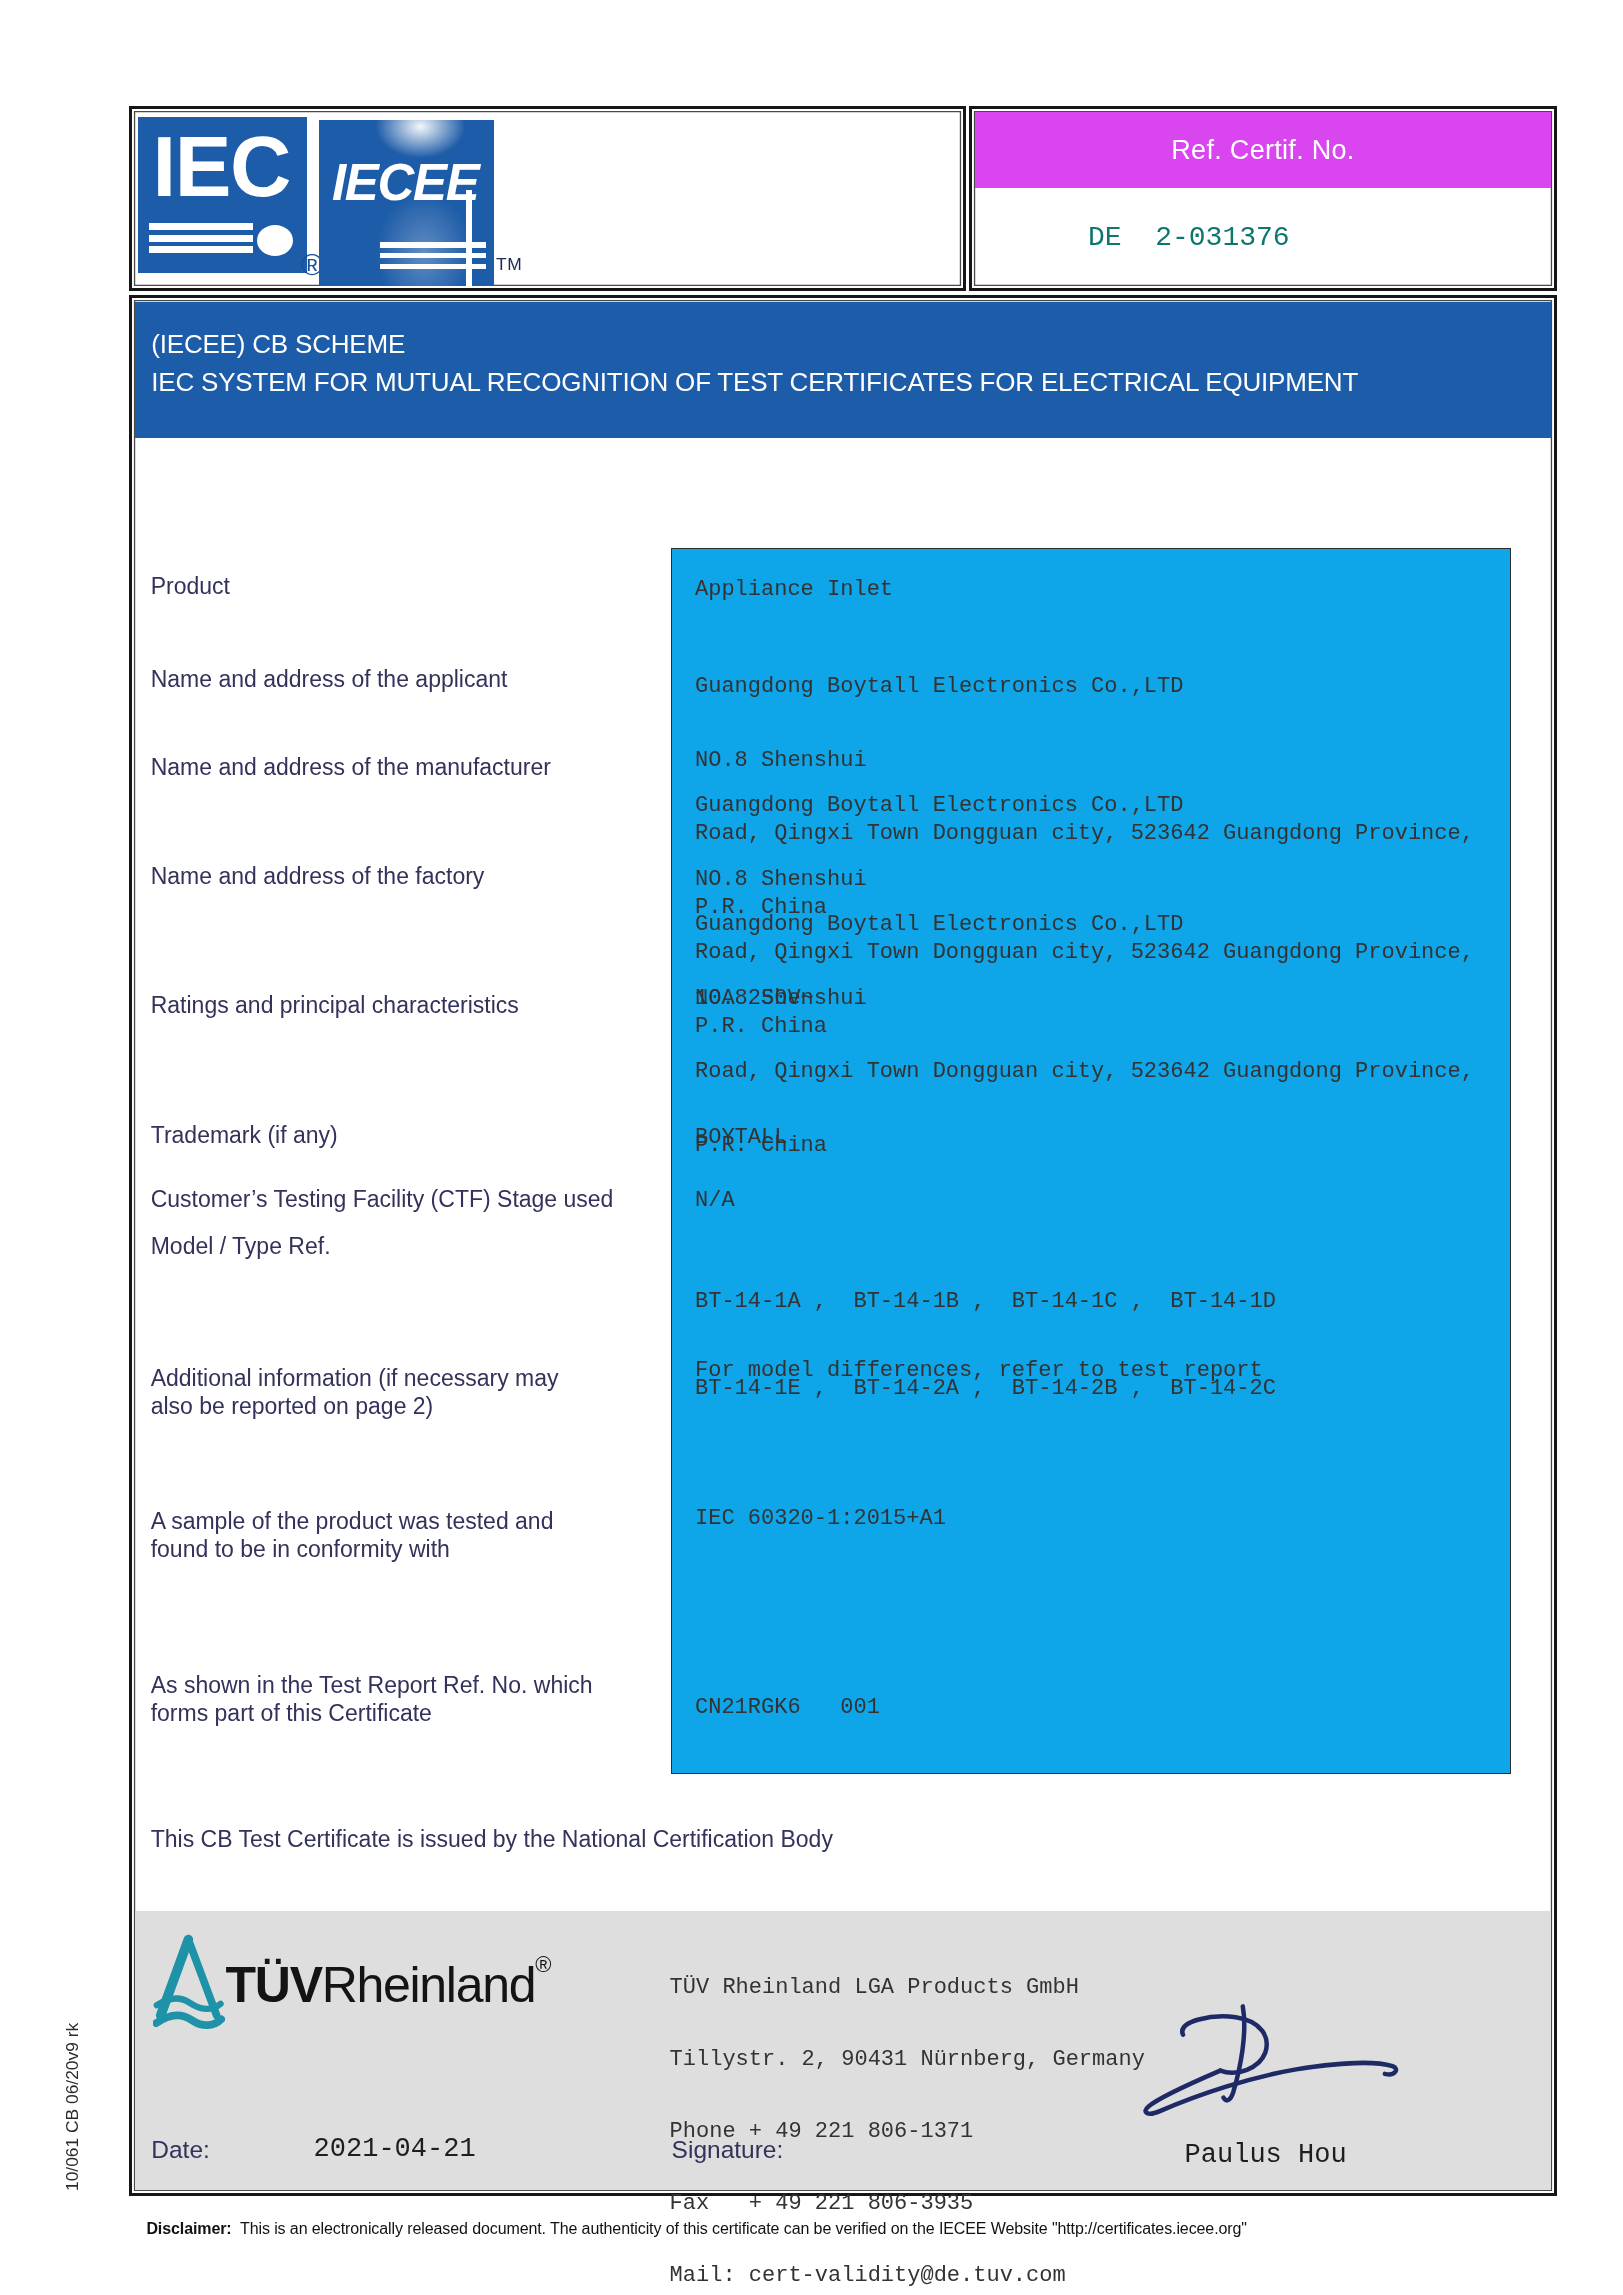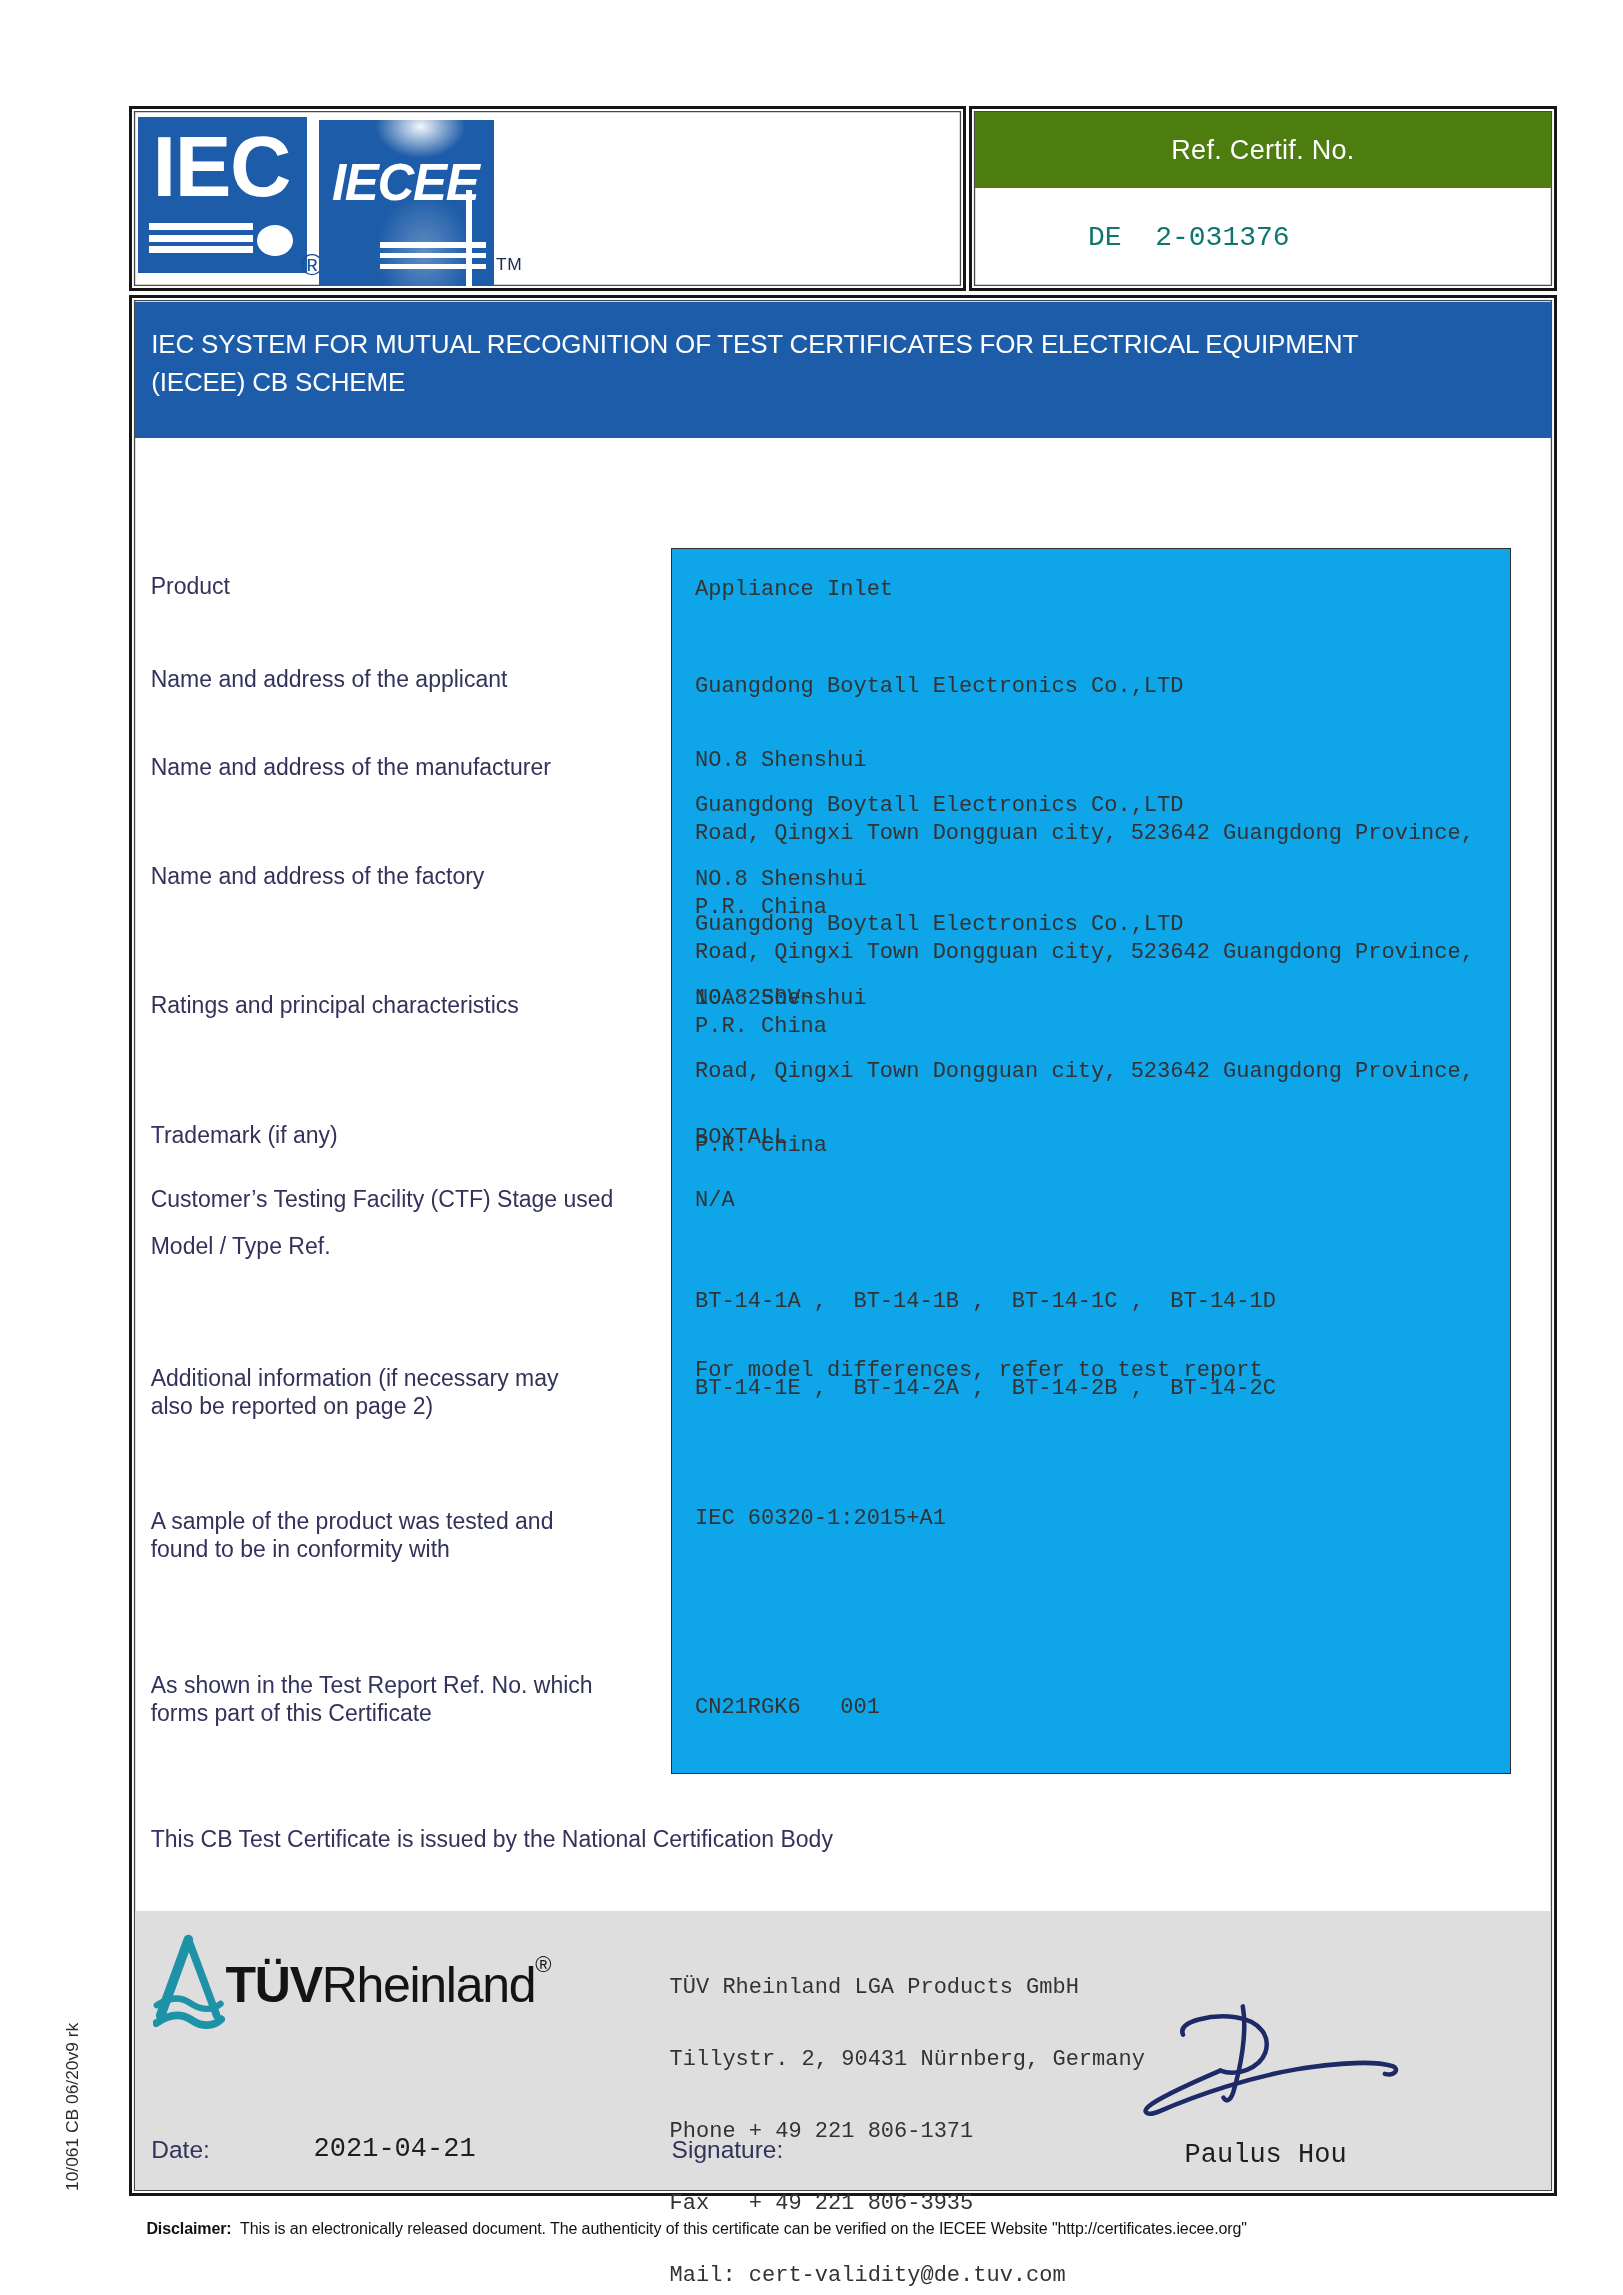--- a/index.html
+++ b/index.html
@@ -24,21 +24,21 @@
        radial-gradient(ellipse 77px 97px at 60% 80%, rgba(255,255,255,.30), rgba(255,255,255,0) 62%),
        #1d5ca8;}
   .iecee-text{position:absolute;top:33px;left:13px;font-size:51px;font-weight:700;font-style:italic;color:#fff;letter-spacing:-1.3px;}
   .iecee-stripes{position:absolute;left:61px;bottom:16.7px;width:106px;}
   .iecee-stripes .bar{height:5.8px;background:#fff;margin-top:5.1px;}
   .iecee-gap{position:absolute;right:22px;top:70px;bottom:0;width:5.8px;background:#fff;}
   .tm-mark{position:absolute;left:364px;top:145px;font-size:17.4px;color:#1c2a4f;letter-spacing:0.6px;}
 
   
   .header-right{left:969px;top:106px;width:582px;height:179px;}
-  .ref-head{position:absolute;left:3.2px;right:3.2px;top:3.2px;height:76px;background:#4d7c0f;
+  .ref-head{position:absolute;left:3.2px;right:3.2px;top:3.2px;height:76px;background:#d946ef;
             color:#fff;font-size:27px;line-height:76px;text-align:center;letter-spacing:0.3px;}
   .ref-value{position:absolute;left:116px;top:113px;font-size:28px;color:#0f766e;}
 
   .mono{font-family:"Liberation Mono","DejaVu Sans Mono",monospace;white-space:pre;}
 
   
   .main-box{left:129px;top:295px;width:1422px;height:1895px;}
   .banner{position:absolute;left:2.6px;right:2.6px;top:3.9px;height:136px;background:#1d5ca8;
           color:#fff;font-size:26px;line-height:38px;padding:23px 0 0 16.7px;box-sizing:border-box;letter-spacing:-0.2px;}
   .cert-title{position:absolute;left:19.3px;top:166px;margin:0;font-size:42px;font-weight:700;
@@ -124,22 +124,22 @@
     <div class="tm-mark">TM</div>
   </div>
 
   <div class="dbox header-right">
     <div class="ref-head">Ref. Certif. No.</div>
     <div class="ref-value mono">DE  2-031376</div>
   </div>
 
   <div class="dbox main-box">
     <div class="banner">
+      <div>(IECEE) CB SCHEME</div>
       <div>IEC SYSTEM FOR MUTUAL RECOGNITION OF TEST CERTIFICATES FOR ELECTRICAL EQUIPMENT</div>
-      <div>(IECEE) CB SCHEME</div>
     </div>
 
     <div class="lbl lbl-product">Product</div>
     <div class="lbl lbl-applicant">Name and address of the applicant</div>
     <div class="lbl lbl-manufacturer">Name and address of the manufacturer</div>
     <div class="lbl lbl-factory">Name and address of the factory</div>
     <div class="lbl lbl-ratings">Ratings and principal characteristics</div>
     <div class="lbl lbl-trademark">Trademark (if any)</div>
     <div class="lbl lbl-ctf">Customer’s Testing Facility (CTF) Stage used</div>
     <div class="lbl lbl-model">Model / Type Ref.</div>

